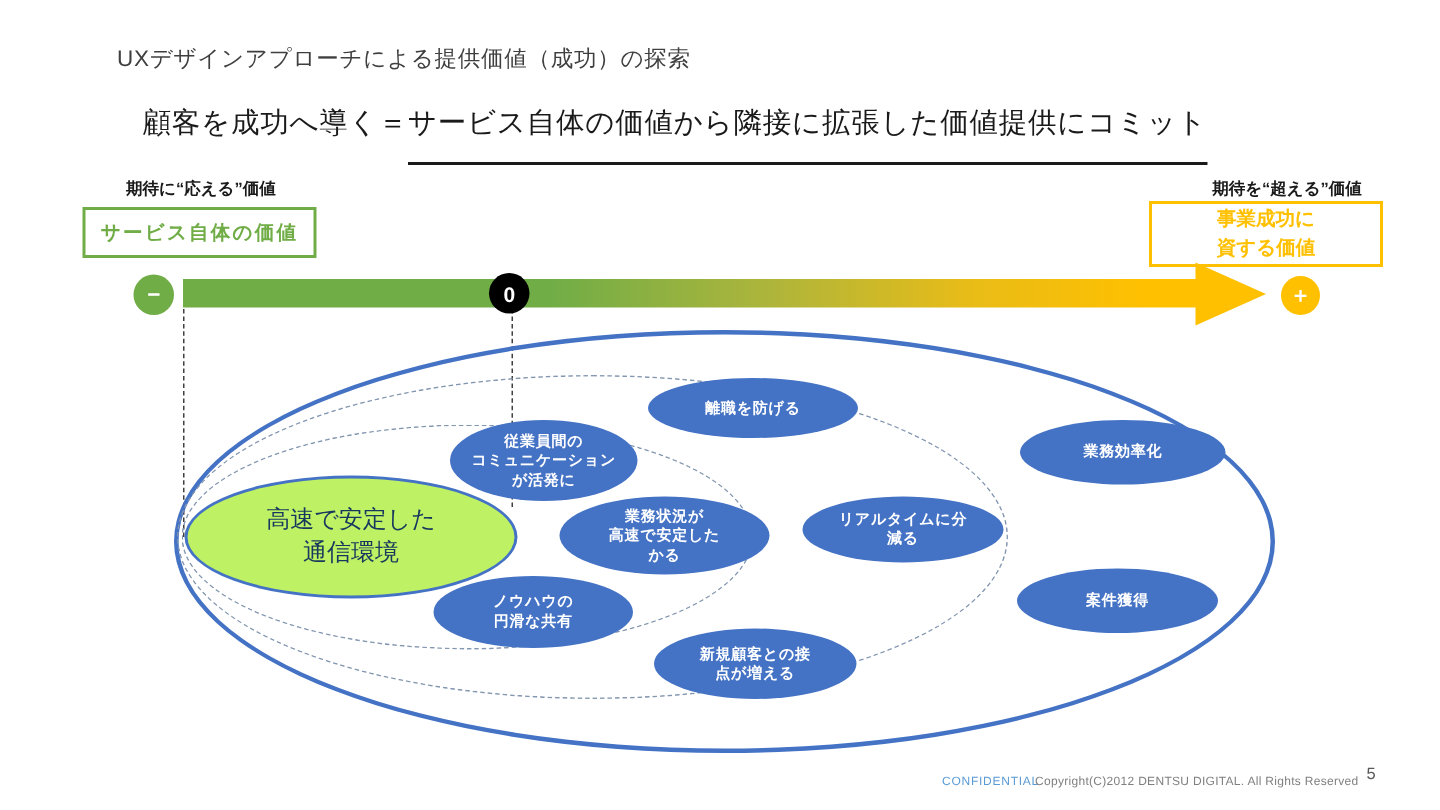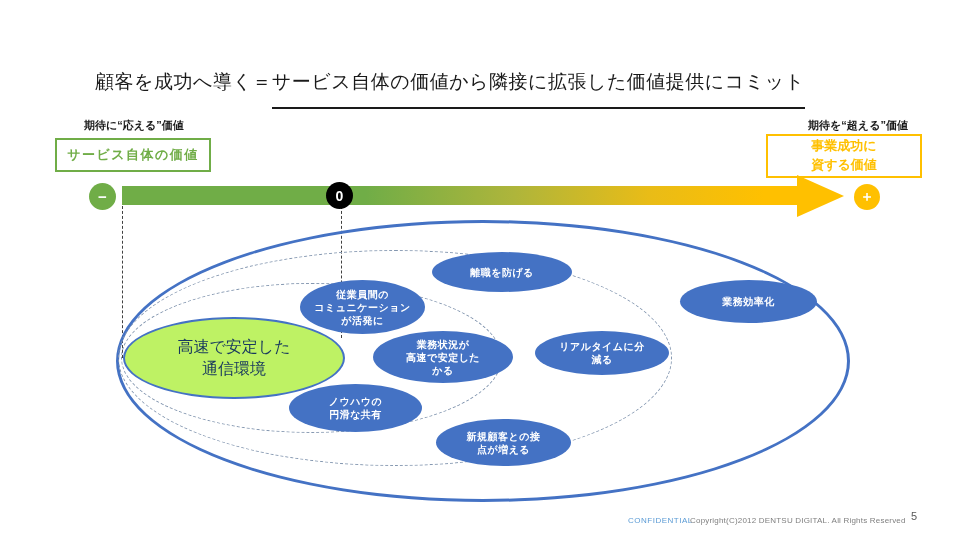--- a/index.html
+++ b/index.html
@@ -50,20 +50,21 @@
   .b8{left:678px;top:379px;width:134px;height:43px;}
   .conf{left:628px;top:516px;font-size:8px;color:#5B9BD5;letter-spacing:0.5px;}
   .copy{left:690px;top:516px;font-size:8px;color:#7f7f7f;letter-spacing:0.2px;}
   .pagenum{left:911px;top:510px;font-size:11px;color:#595959;}
 </style>
 </head>
 <body>
 
 <div class="slide">
 
+  <div class="abs title">UXデザインアプローチによる提供価値（成功）の探索</div>
 
   <div class="abs subtitle"><span>顧客を成功へ導く＝</span><span class="u">サービス自体の価値から隣接に拡張した価値提供にコミット</span></div>
 
   <div class="abs caption cap-left">期待に“応える”価値</div>
   <div class="abs caption cap-right">期待を“超える”価値</div>
 
   <div class="abs valbox greenbox">サービス自体の価値</div>
   <div class="abs valbox goldbox">事業成功に
 資する価値</div>
 
@@ -90,18 +91,19 @@
   <div class="abs bubble b3">業務状況が
 高速で安定した
 かる</div>
   <div class="abs bubble b4">リアルタイムに分
 減る</div>
   <div class="abs bubble b5">業務効率化</div>
   <div class="abs bubble b6">ノウハウの
 円滑な共有</div>
   <div class="abs bubble b7">新規顧客との接
 点が増える</div>
+  <div class="abs bubble b8">案件獲得</div>
 
   <div class="abs conf">CONFIDENTIAL</div>
   <div class="abs copy">Copyright(C)2012  DENTSU DIGITAL. All Rights Reserved</div>
   <div class="abs pagenum">5</div>
 
 </div>
 
 </body></html>

